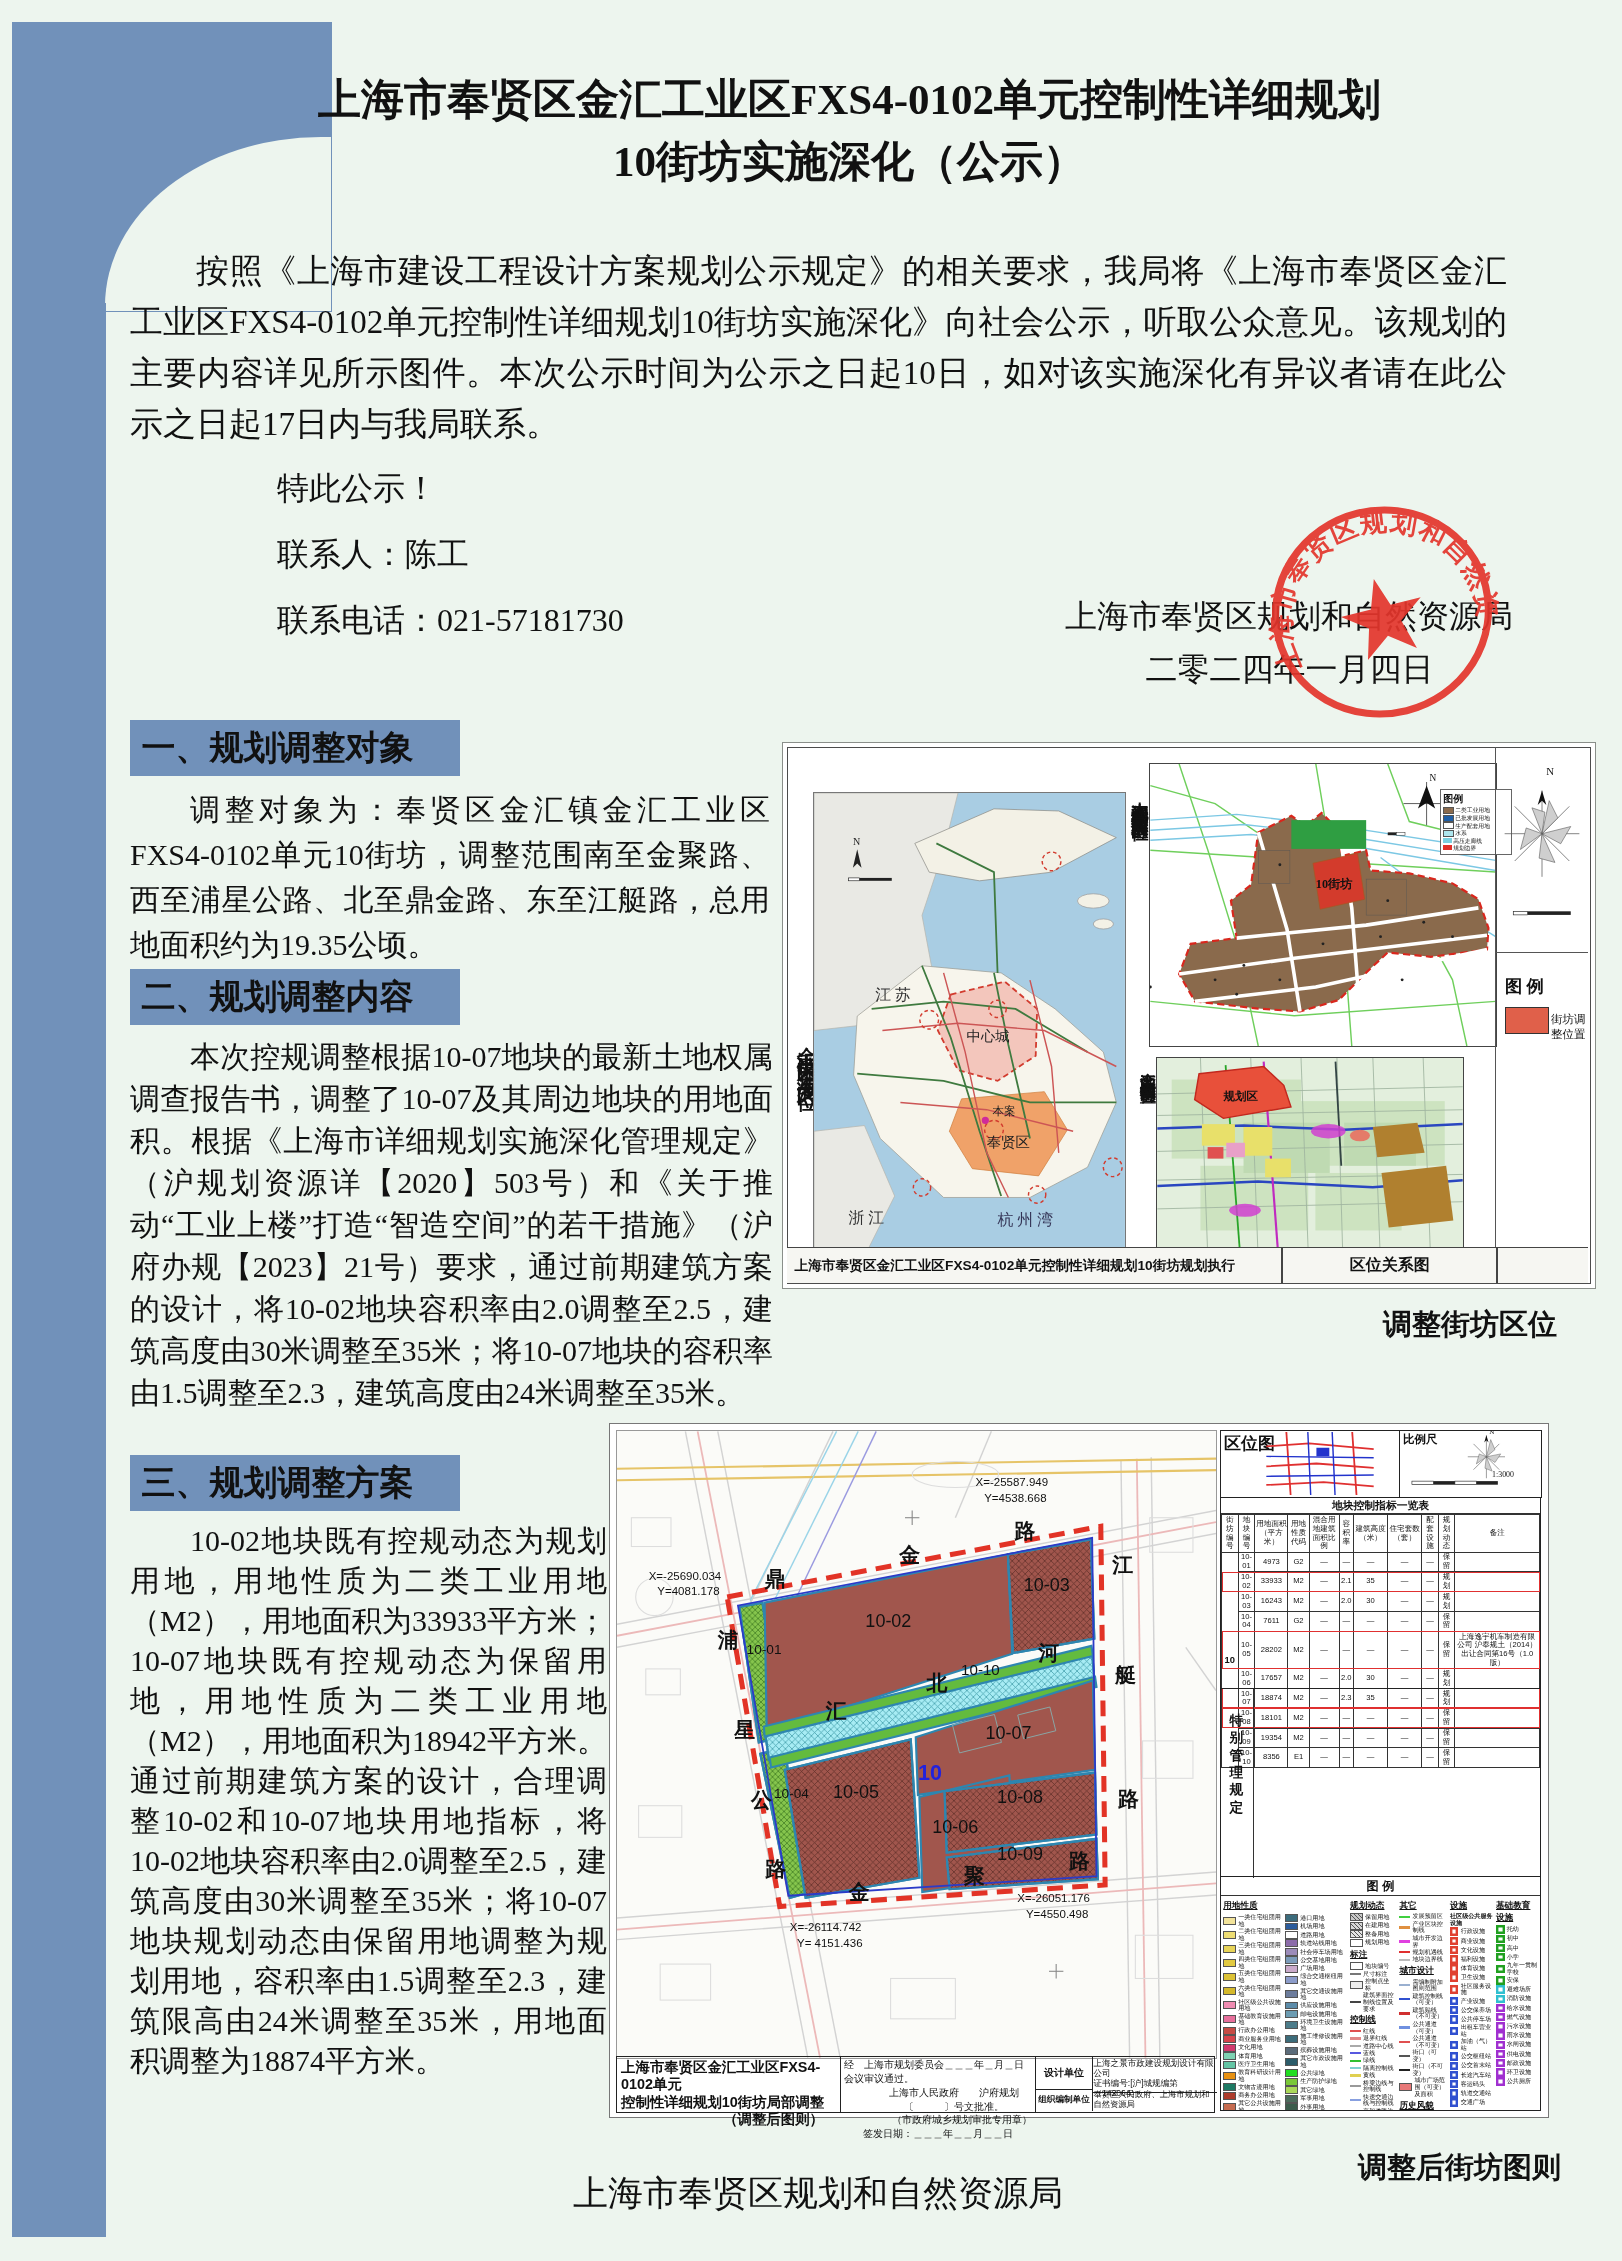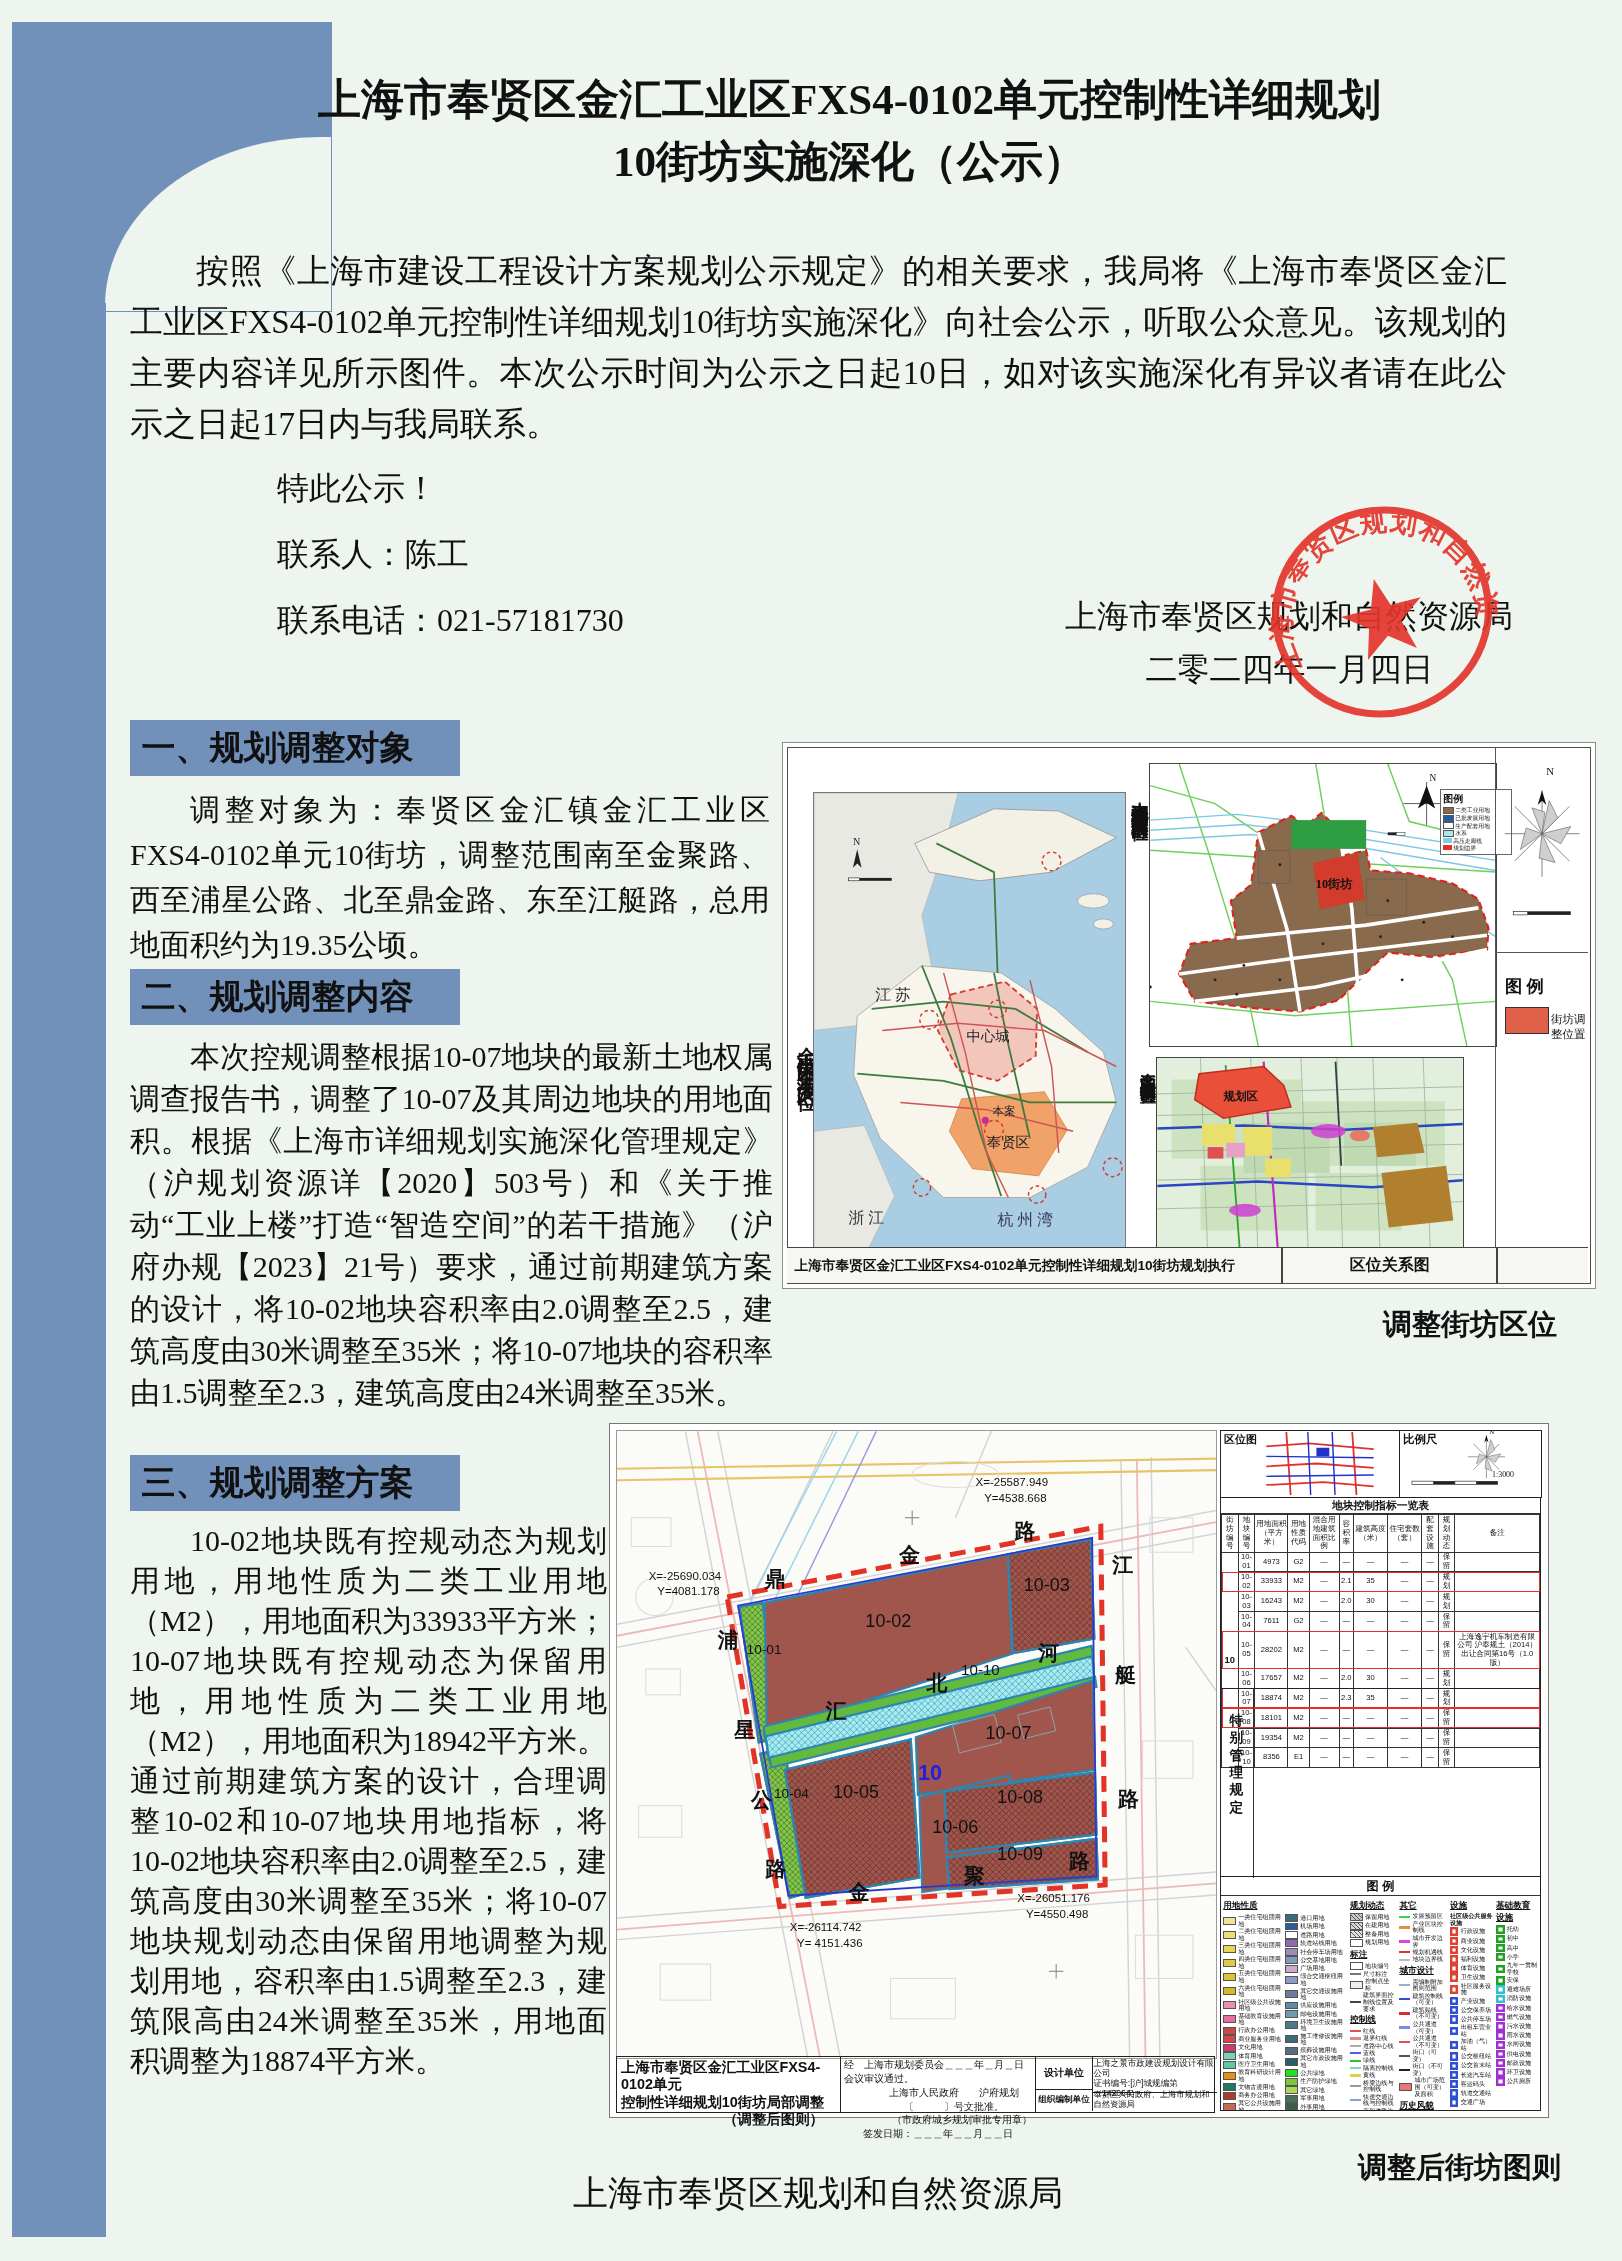--- a/index.html
+++ b/index.html
@@ -458,21 +458,21 @@
       <div class="abs tb" style="left:0;top:0;width:56px;height:32px;border-right:0.7px solid #222;border-bottom:0.7px solid #222;font-size:10px;font-weight:bold;display:flex;align-items:center;justify-content:center;">设计单位</div>
       <div class="abs tb" style="left:56px;top:0;width:122px;height:32px;border-bottom:0.7px solid #222;font-size:8.6px;line-height:10px;padding:1.4px;">
         <div>上海之景市政建设规划设计有限公司</div>
         <div>证书编号:[沪]城规编第（142064）</div>
       </div>
       <div class="abs tb" style="left:0;top:32px;width:56px;height:22px;border-right:0.7px solid #222;font-size:8.6px;font-weight:bold;display:flex;align-items:center;justify-content:center;">组织编制单位</div>
       <div class="abs tb" style="left:56px;top:32px;width:122px;height:22px;font-size:8.3px;line-height:9.4px;padding:1.4px;">奉贤区人民政府、上海市规划和自然资源局</div>
     </div>
 
     <div class="cell" style="left:610px;top:5.8px;width:180px;height:68px;border-width:1.4px;">
-      <div class="tb" style="position:absolute;left:2.9px;top:1.4px;font-size:11px;font-weight:bold;">区位图</div>
+      <div class="tb" style="position:absolute;left:2.9px;top:1.4px;font-size:17px;font-weight:bold;">区位图</div>
       <svg width="108" height="63" viewBox="0 0 150 88" style="position:absolute;left:45px;top:1.4px;">
         <g stroke="#e03030" stroke-width="2.5" fill="none">
           <polyline points="0,20 60,16 150,24"></polyline>
             <polyline points="0,48 70,44 150,50"></polyline>
             <polyline points="0,74 80,70 150,76"></polyline>
           <polyline points="28,0 34,88"></polyline>
             <polyline points="120,0 126,88"></polyline>
         </g>
         <g stroke="#2233cc" stroke-width="2" fill="none">
           <polyline points="58,0 62,88"></polyline>

